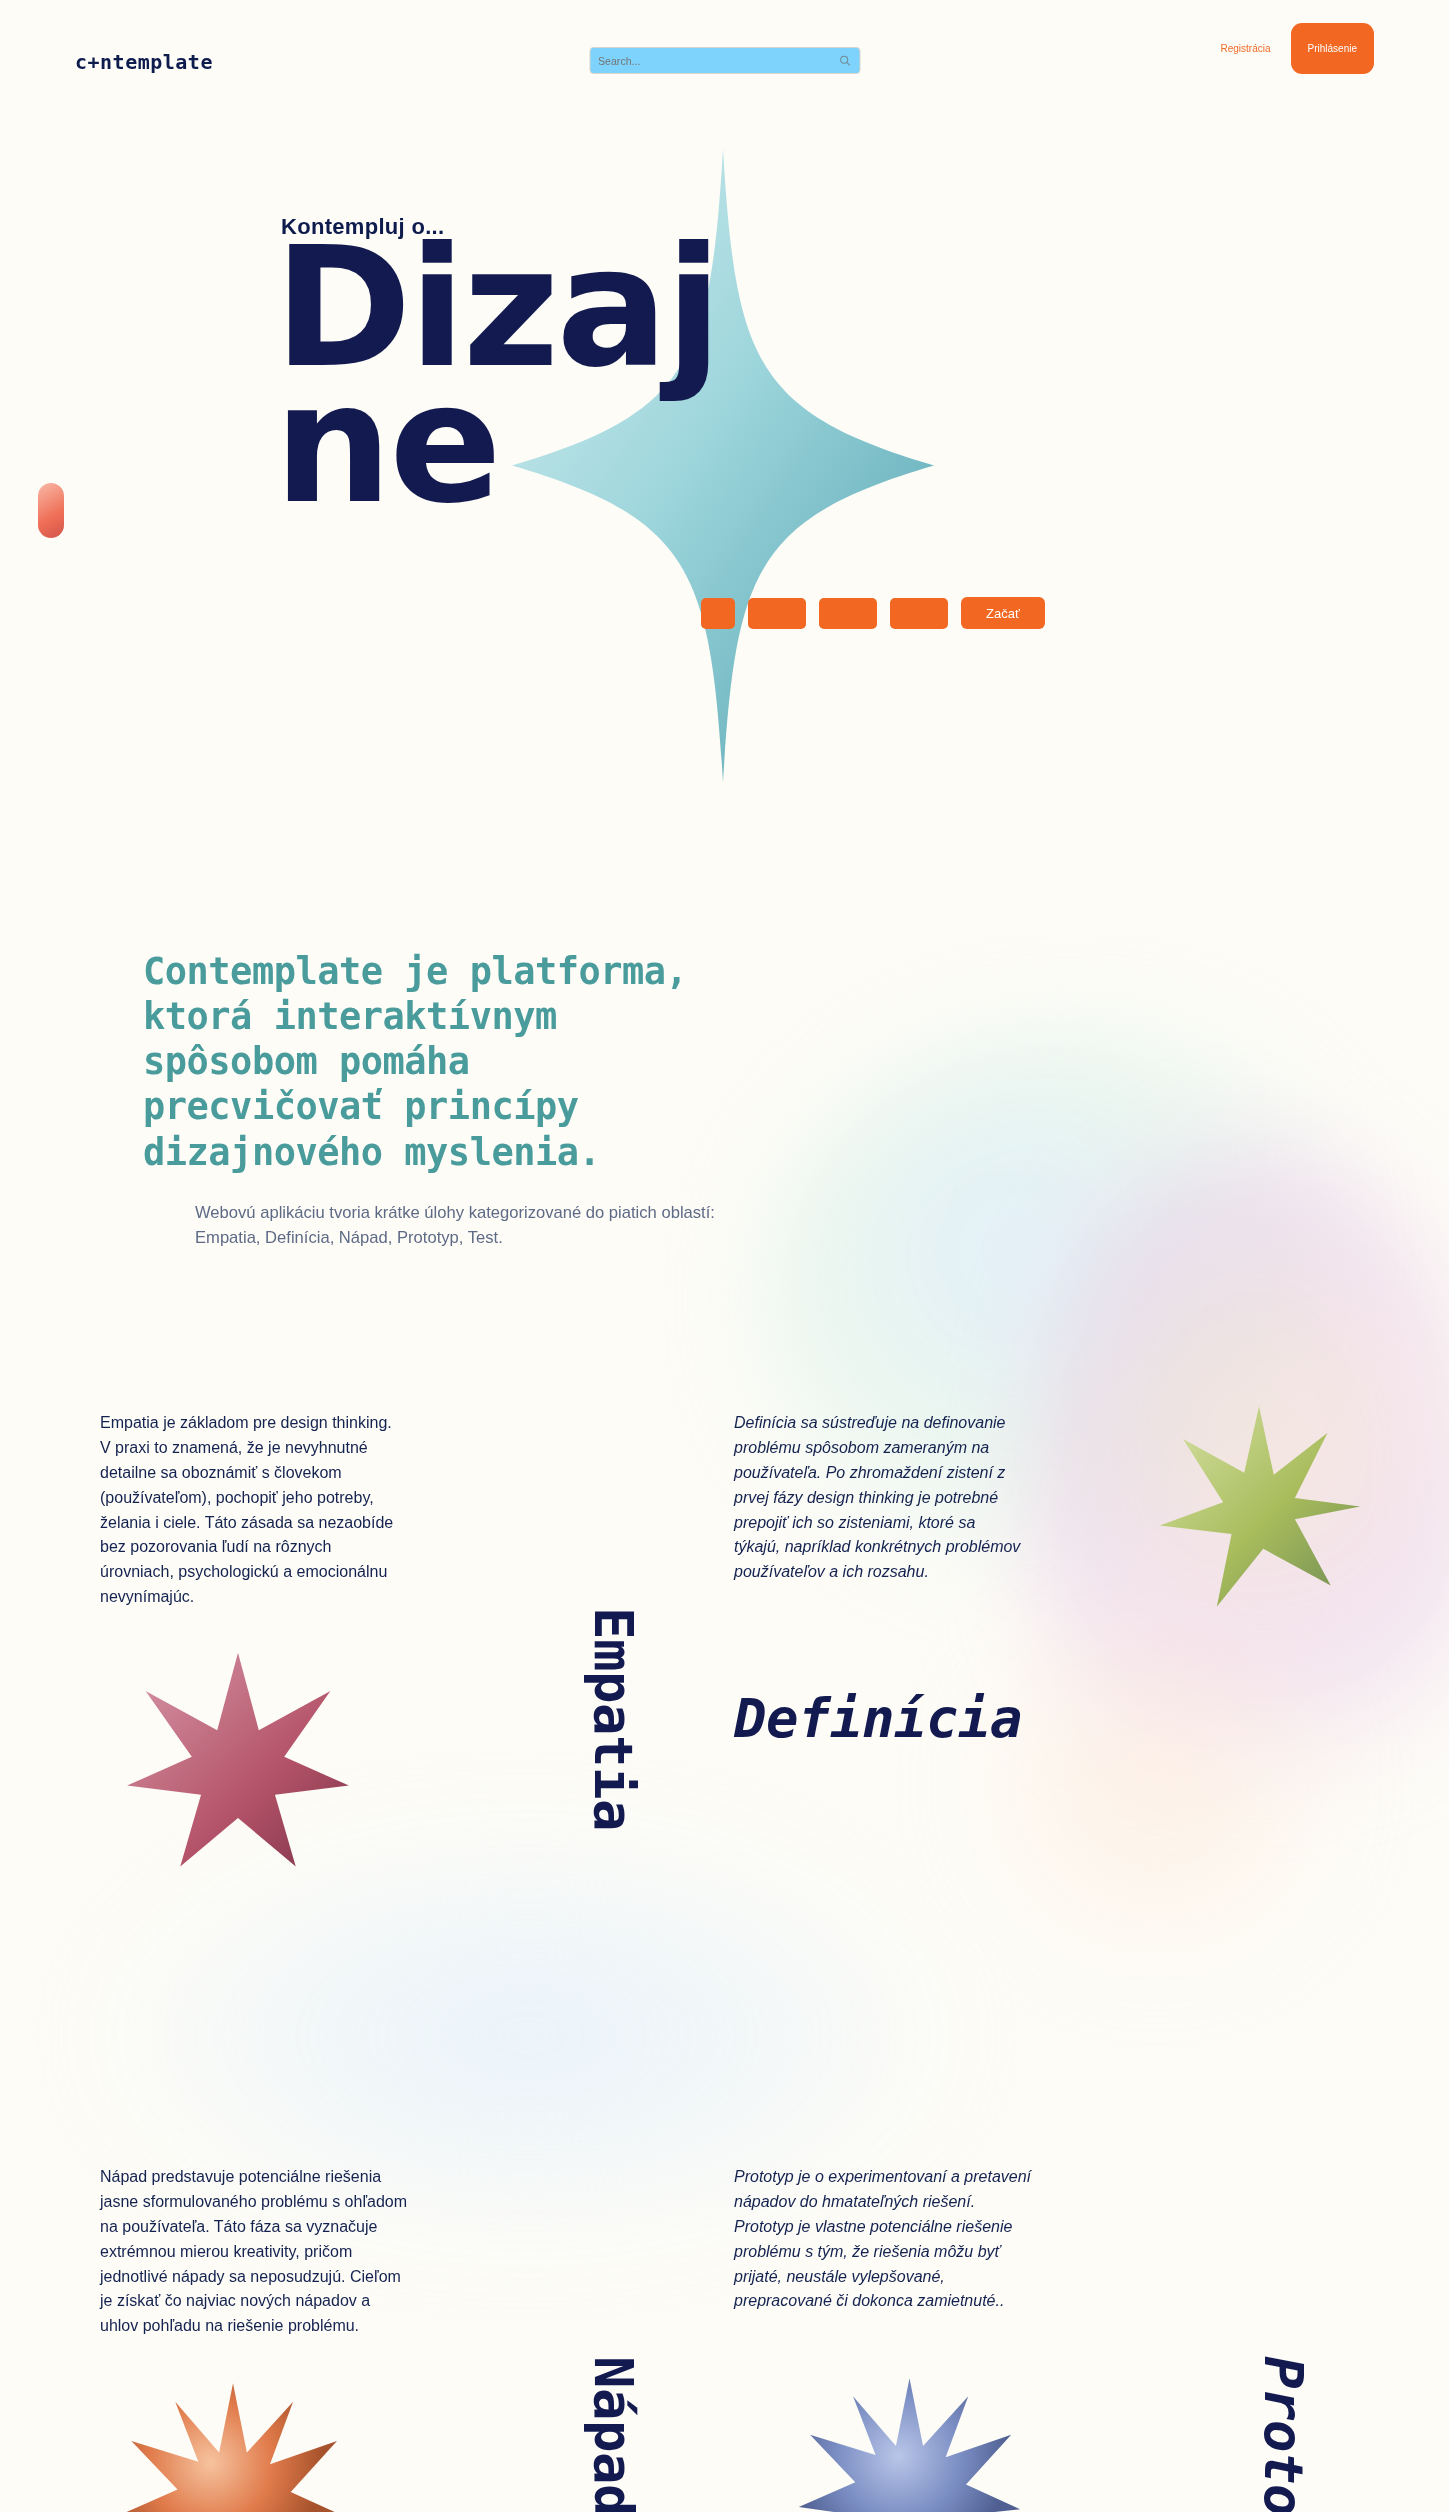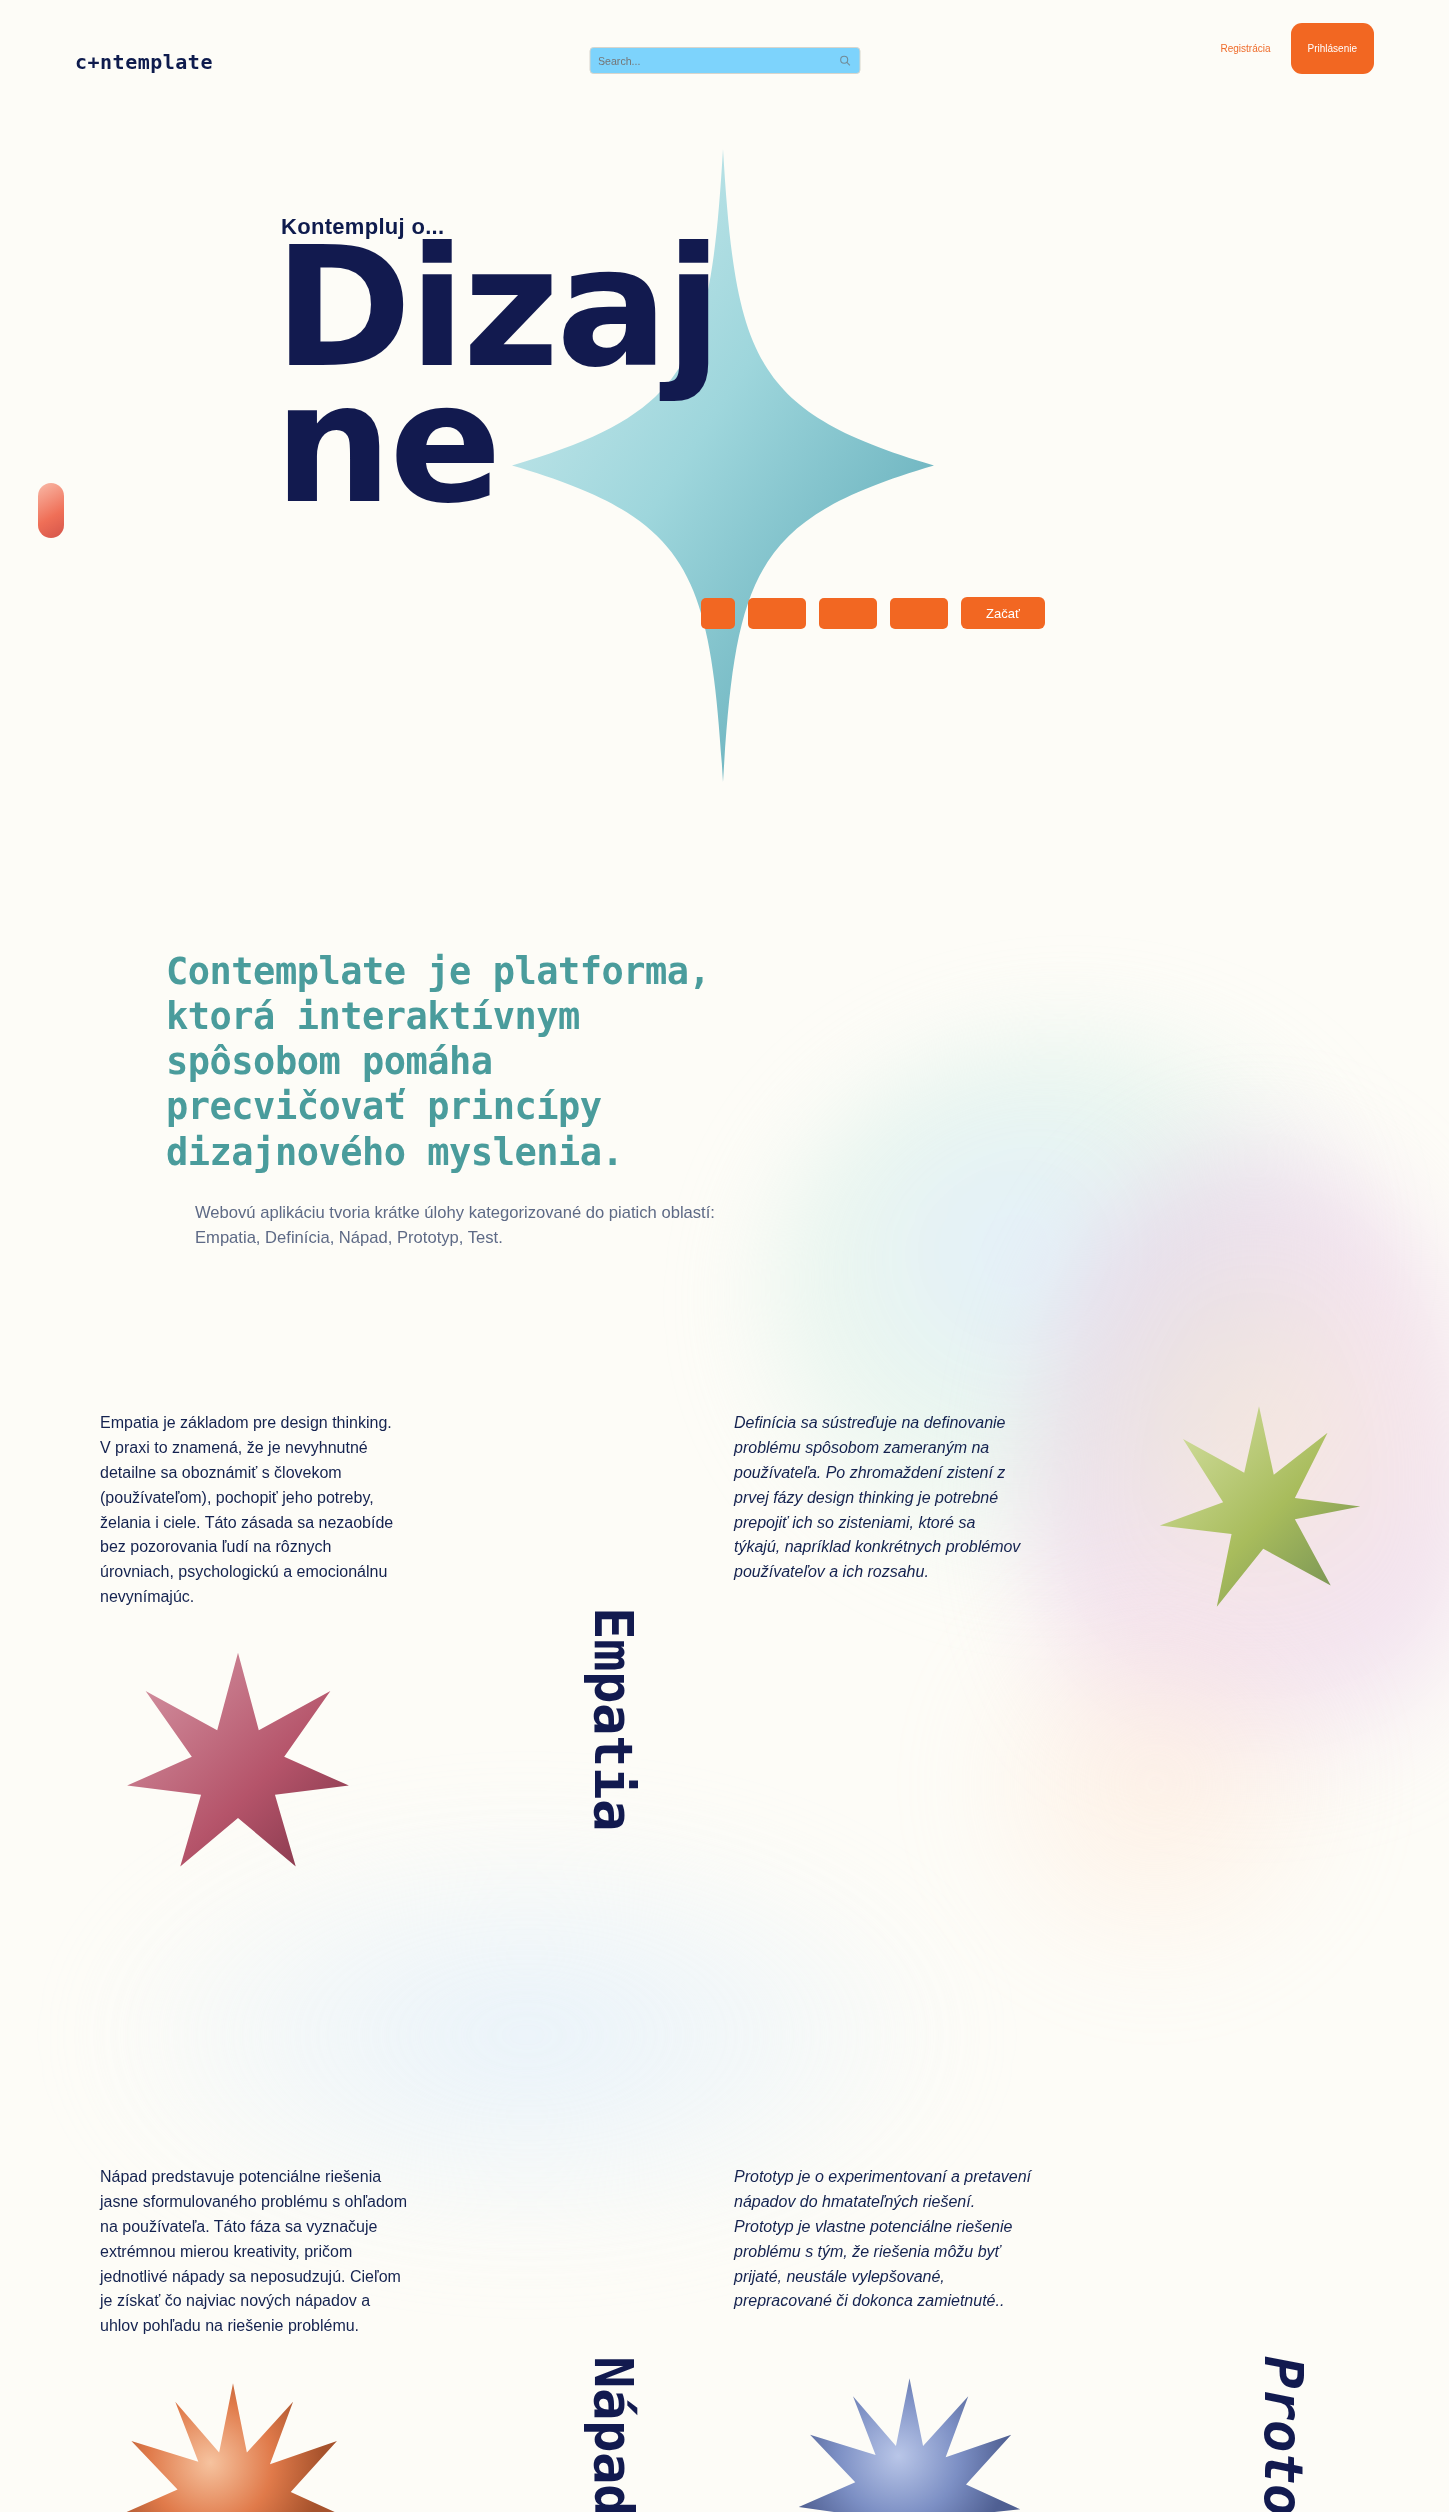--- a/index.html
+++ b/index.html
@@ -184,21 +184,21 @@
     z-index: 6;
   }
   .intro-head {
     font-family: "DejaVu Sans Mono", monospace;
     font-weight: 700;
     font-size: 37px;
     line-height: 1.22;
     color: #4a9c9c;
     letter-spacing: -0.5px;
     max-width: 1005px;
-    margin-left: 91px;
+    margin-left: 68px;
     white-space: pre-line;
   }
   .intro-sub {
     margin-top: 26px;
     margin-left: 120px;
     font-size: 16.6px;
     line-height: 1.5;
     color: #5e6a86;
     max-width: 653px;
     white-space: pre-line;
@@ -344,20 +344,21 @@
         <svg style="position:absolute;left:417px;top:-10px;width:216px;height:211px" viewBox="0 0 200 200">
           <defs>
               <linearGradient id="s2" x1="0" y1="0" x2="1" y2="1">
             <stop offset="0%" stop-color="#d8e3a8"></stop>
                 <stop offset="55%" stop-color="#a8bc5c"></stop>
                 <stop offset="100%" stop-color="#6d8a54"></stop>
           </linearGradient>
             </defs>
           <path d="M100 5 L114 70 L165 30 L134 92 L196 100 L134 112 L168 175 L104 140 L60 195 L74 126 L6 118 L66 96 L28 36 L86 68 Z" fill="url(#s2)"></path>
         </svg>
+        <div class="phase-title-h" style="position:absolute;left:0px;top:276px;">Definícia</div>
       </div>
     </div>
 
     <div class="phase-row">
 
       <div class="col-left">
         <div class="phase-text">Nápad predstavuje potenciálne riešenia
 jasne sformulovaného problému s ohľadom
 na používateľa. Táto fáza sa vyznačuje
 extrémnou mierou kreativity, pričom

